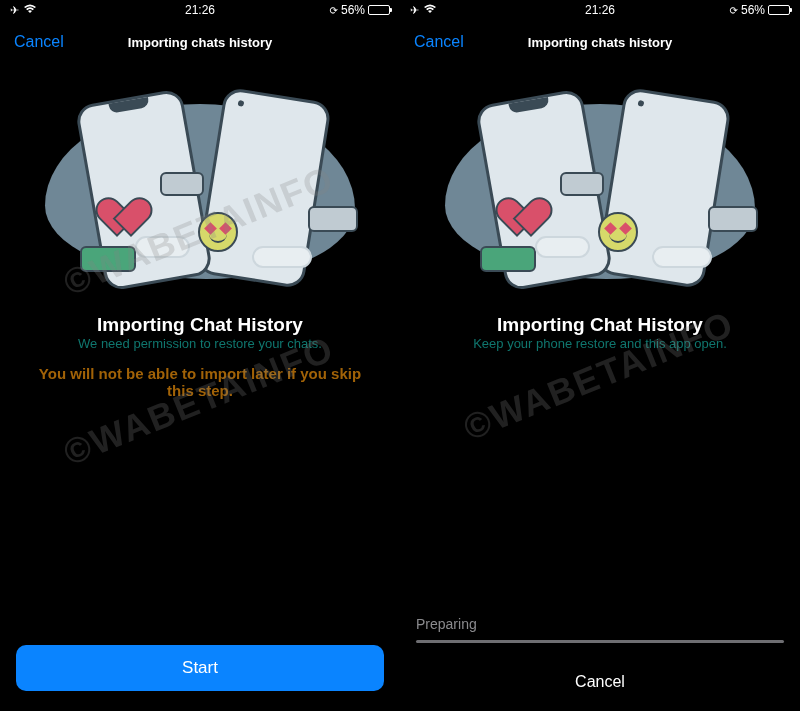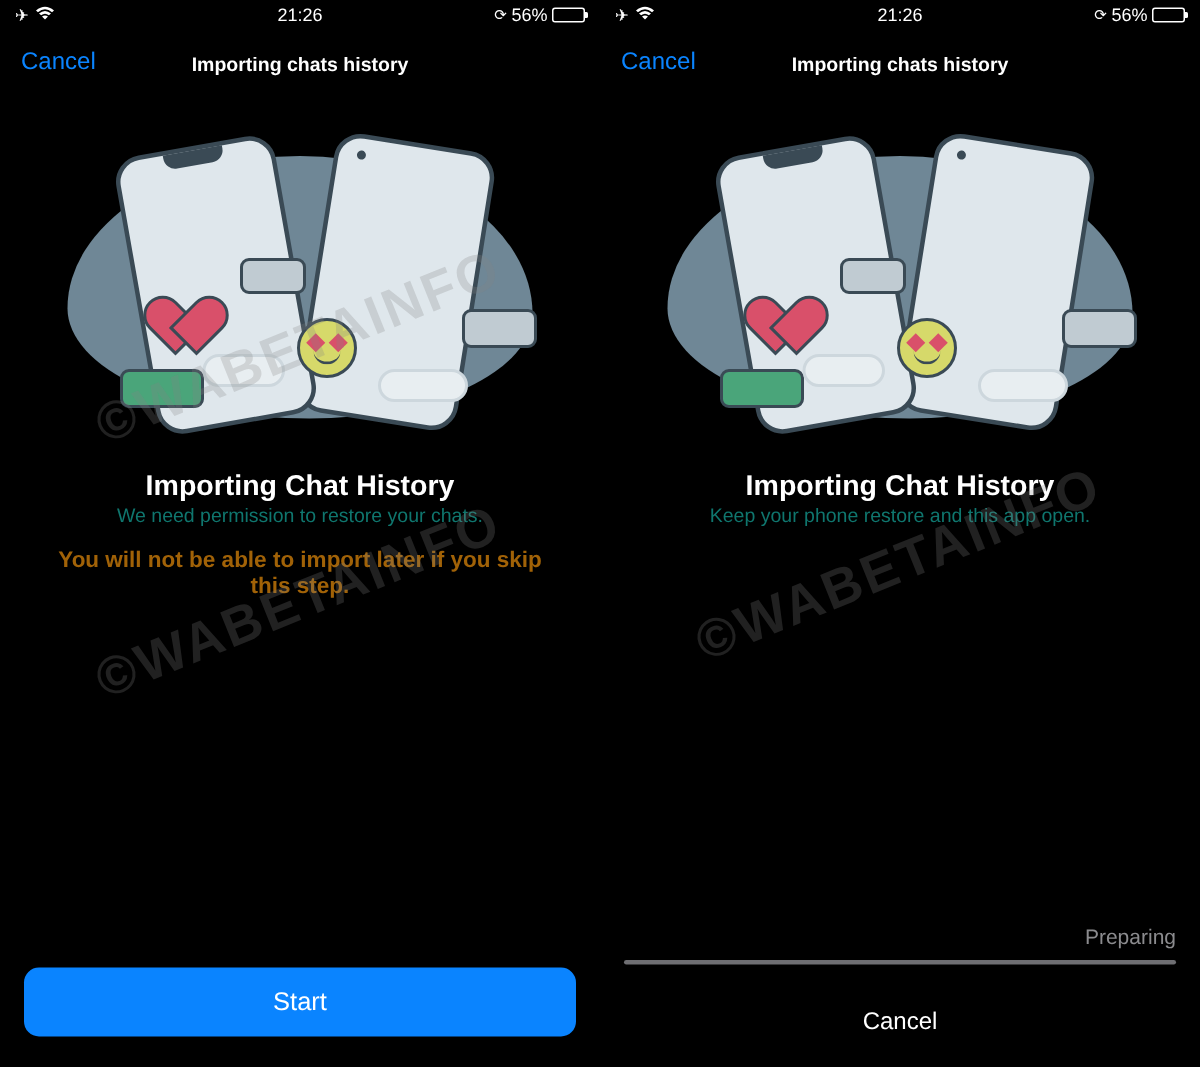--- a/index.html
+++ b/index.html
@@ -122,21 +122,21 @@
     .warning { font-size: 15px; font-weight: 700; color: #a16207; }
     .bottom-area {
       position: absolute; bottom: 20px; left: 0; right: 0;
       padding: 0 16px;
     }
     .start-btn {
       width: 100%; height: 46px; background: #0a84ff; color: #fff;
       border: none; border-radius: 10px; font-size: 17px; font-weight: 500;
       display: flex; align-items: center; justify-content: center; text-align: right;
     }
-    .preparing-label { text-align: right; color: #8b8b8e; font-size: 14px; margin-bottom: 8px; }
+    .preparing-label { text-align: left; color: #8b8b8e; font-size: 14px; margin-bottom: 8px; }
     .progress-bar { width: 100%; height: 3px; background: #6e6e72; border-radius: 2px; margin-bottom: 30px; }
     .cancel-btn { text-align: center; color: #fff; font-size: 16px; }
     .watermark {
       position: absolute; color: rgba(130,130,130,0.25); font-size: 36px; font-weight: 800;
       pointer-events: none; letter-spacing: 2px;
     }
     .wm1 { left: 55px; top: 210px; transform: rotate(-22deg); }
     .wm2 { left: 55px; top: 380px; transform: rotate(-22deg); }
     .wm3 { left: 455px; top: 355px; transform: rotate(-22deg); }
     .airplane { font-size: 11px; }

